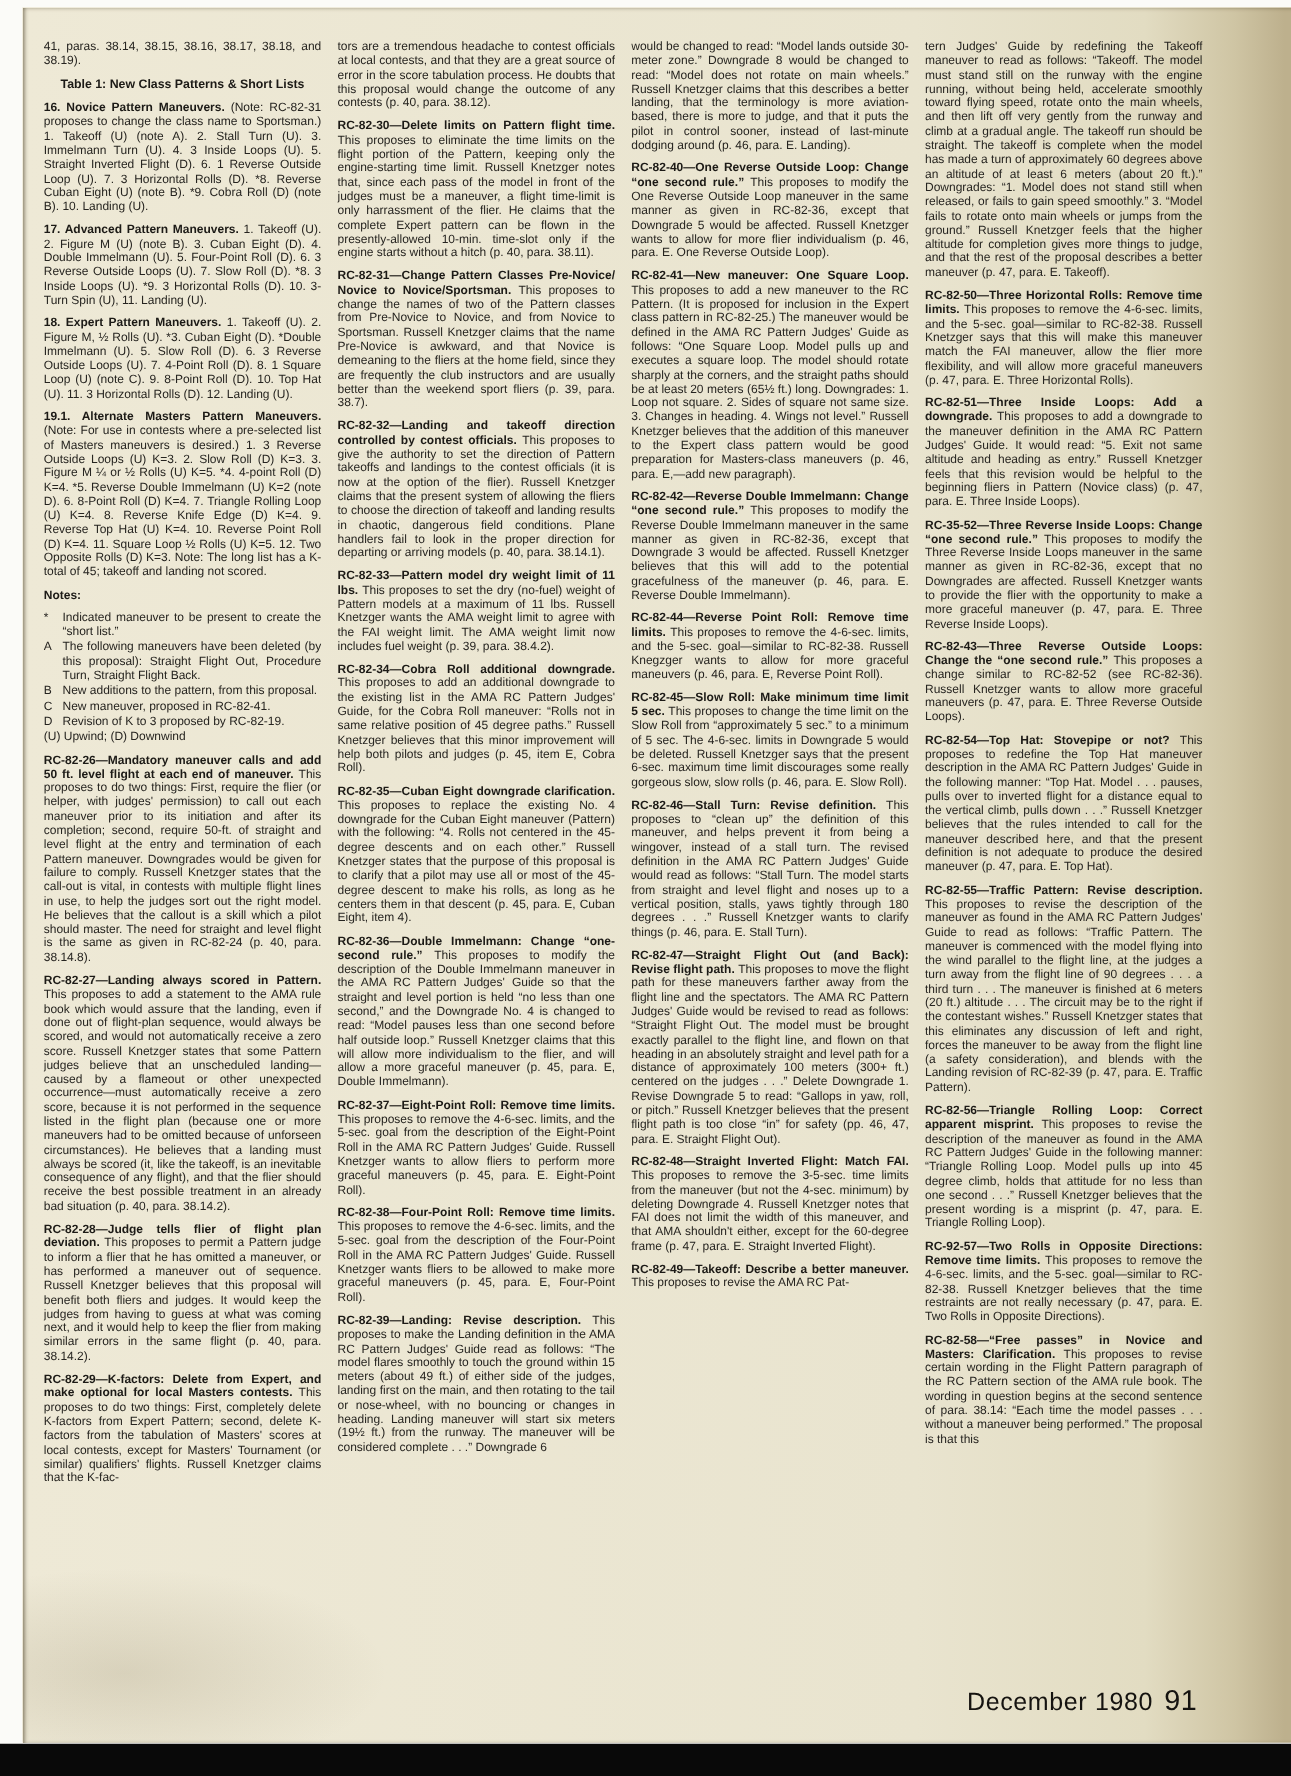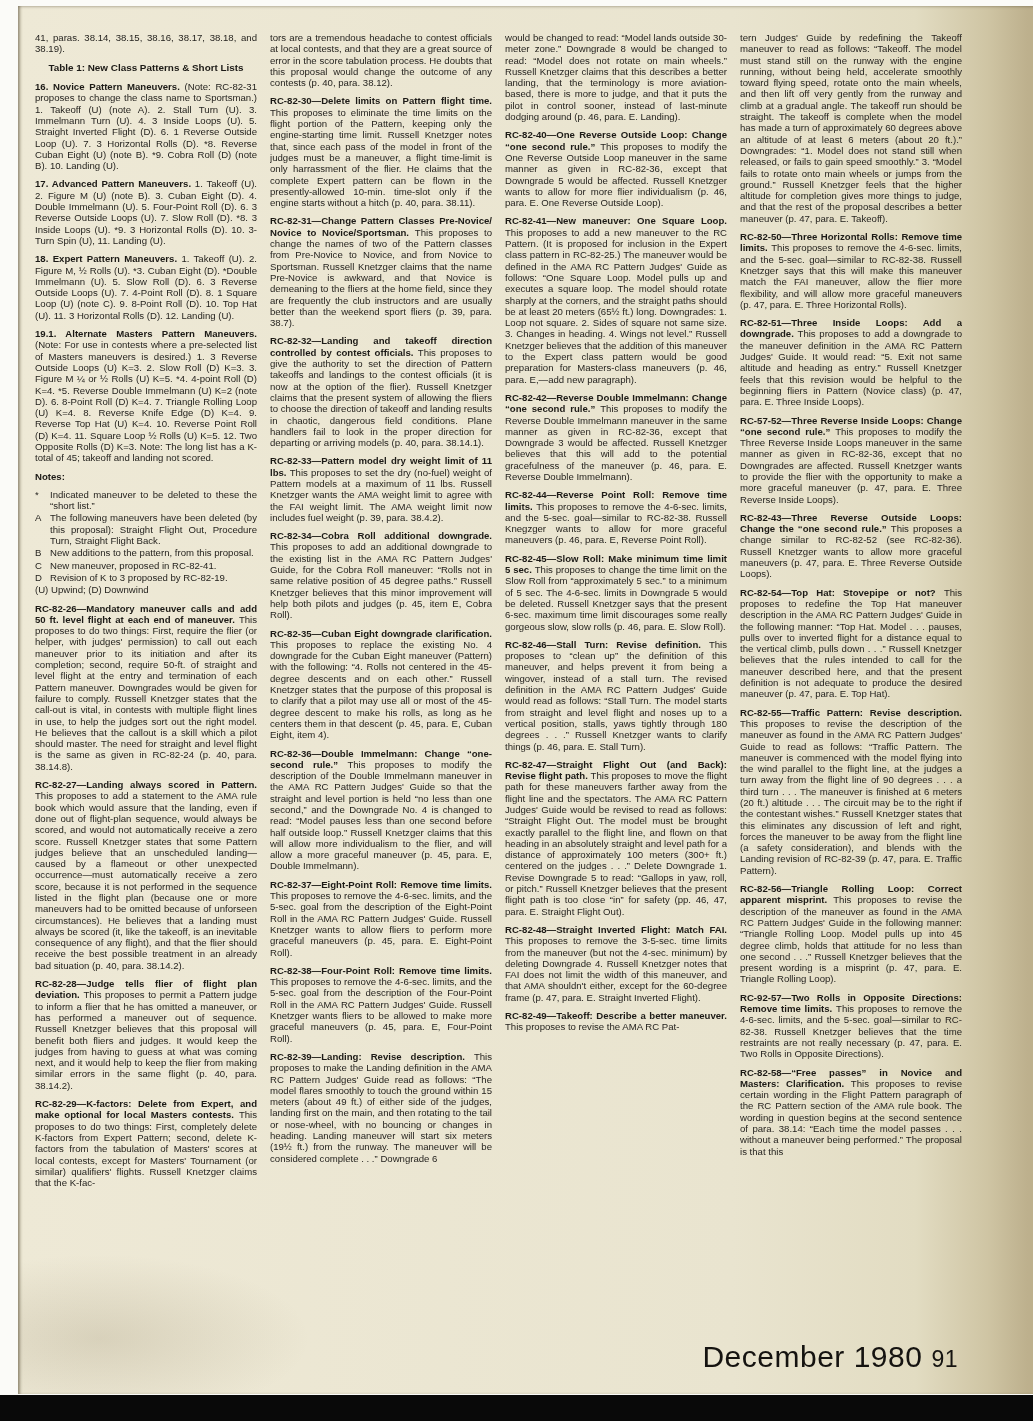--- a/index.html
+++ b/index.html
@@ -31,42 +31,42 @@
   .col h3{
     margin:1px 4px 8px;font-size:9.9px;line-height:11.5px;text-align:center;color:#1c1a16;
   }
   .col p.note{display:flex;margin-bottom:1px;}
   .col p.note .note-label{flex:0 0 15px;}
   .col p.note .note-text{flex:1;}
   .footer{
     position:absolute;right:80px;bottom:20px;
     color:#151310;letter-spacing:.5px;white-space:nowrap;
   }
-  .footer .date{font-size:30px;font-weight:400;}
+  .footer .date{font-size:20px;font-weight:400;}
   .footer .pagenum{font-size:23px;font-weight:400;margin-left:9px;}
   .scan-bar{
     position:absolute;left:0;bottom:0;width:1033px;height:26px;background:#090909;
   }
 </style>
 </head>
 <body>
 
 <div class="paper">
   <div class="cols">
     <div class="col">
         <p>41, paras. 38.14, 38.15, 38.16, 38.17, 38.18, and 38.19).</p>
         <h3>Table 1: New Class Patterns &amp; Short Lists</h3>
         <p><b>16. Novice Pattern Maneuvers. </b>(Note: RC-82-31 proposes to change the class name to Sportsman.) 1. Takeoff (U) (note A). 2. Stall Turn (U). 3. Immelmann Turn (U). 4. 3 Inside Loops (U). 5. Straight Inverted Flight (D). 6. 1 Reverse Outside Loop (U). 7. 3 Horizontal Rolls (D). *8. Reverse Cuban Eight (U) (note B). *9. Cobra Roll (D) (note B). 10. Landing (U).</p>
         <p><b>17. Advanced Pattern Maneuvers. </b>1. Takeoff (U). 2. Figure M (U) (note B). 3. Cuban Eight (D). 4. Double Immelmann (U). 5. Four-Point Roll (D). 6. 3 Reverse Outside Loops (U). 7. Slow Roll (D). *8. 3 Inside Loops (U). *9. 3 Horizontal Rolls (D). 10. 3-Turn Spin (U), 11. Landing (U).</p>
         <p><b>18. Expert Pattern Maneuvers. </b>1. Takeoff (U). 2. Figure M, ½ Rolls (U). *3. Cuban Eight (D). *Double Immelmann (U). 5. Slow Roll (D). 6. 3 Reverse Outside Loops (U). 7. 4-Point Roll (D). 8. 1 Square Loop (U) (note C). 9. 8-Point Roll (D). 10. Top Hat (U). 11. 3 Horizontal Rolls (D). 12. Landing (U).</p>
         <p><b>19.1. Alternate Masters Pattern Maneuvers. </b>(Note: For use in contests where a pre-selected list of Masters maneuvers is desired.) 1. 3 Reverse Outside Loops (U) K=3. 2. Slow Roll (D) K=3. 3. Figure M ¼ or ½ Rolls (U) K=5. *4. 4-point Roll (D) K=4. *5. Reverse Double Immelmann (U) K=2 (note D). 6. 8-Point Roll (D) K=4. 7. Triangle Rolling Loop (U) K=4. 8. Reverse Knife Edge (D) K=4. 9. Reverse Top Hat (U) K=4. 10. Reverse Point Roll (D) K=4. 11. Square Loop ½ Rolls (U) K=5. 12. Two Opposite Rolls (D) K=3. Note: The long list has a K-total of 45; takeoff and landing not scored.</p>
         <p><b>Notes: </b></p>
         <p class="note">
           <span class="note-label">*</span>
-          <span class="note-text">Indicated maneuver to be deleted to these the “short list.”</span>
+          <span class="note-text">Indicated maneuver to be present to create the “short list.”</span>
         </p>
         <p class="note">
           <span class="note-label">A</span>
           <span class="note-text">The following maneuvers have been deleted (by this proposal): Straight Flight Out, Procedure Turn, Straight Flight Back.</span>
         </p>
         <p class="note">
           <span class="note-label">B</span>
           <span class="note-text">New additions to the pattern, from this proposal.</span>
         </p>
         <p class="note">
@@ -105,21 +105,21 @@
         <p><b>RC-82-45—Slow Roll: Make minimum time limit 5 sec. </b>This proposes to change the time limit on the Slow Roll from “approximately 5 sec.” to a minimum of 5 sec. The 4-6-sec. limits in Downgrade 5 would be deleted. Russell Knetzger says that the present 6-sec. maximum time limit discourages some really gorgeous slow, slow rolls (p. 46, para. E. Slow Roll).</p>
         <p><b>RC-82-46—Stall Turn: Revise definition. </b>This proposes to “clean up” the definition of this maneuver, and helps prevent it from being a wingover, instead of a stall turn. The revised definition in the AMA RC Pattern Judges' Guide would read as follows: “Stall Turn. The model starts from straight and level flight and noses up to a vertical position, stalls, yaws tightly through 180 degrees . . .” Russell Knetzger wants to clarify things (p. 46, para. E. Stall Turn).</p>
         <p><b>RC-82-47—Straight Flight Out (and Back): Revise flight path. </b>This proposes to move the flight path for these maneuvers farther away from the flight line and the spectators. The AMA RC Pattern Judges' Guide would be revised to read as follows: “Straight Flight Out. The model must be brought exactly parallel to the flight line, and flown on that heading in an absolutely straight and level path for a distance of approximately 100 meters (300+ ft.) centered on the judges . . .” Delete Downgrade 1. Revise Downgrade 5 to read: “Gallops in yaw, roll, or pitch.” Russell Knetzger believes that the present flight path is too close “in” for safety (pp. 46, 47, para. E. Straight Flight Out).</p>
         <p><b>RC-82-48—Straight Inverted Flight: Match FAI. </b>This proposes to remove the 3-5-sec. time limits from the maneuver (but not the 4-sec. minimum) by deleting Downgrade 4. Russell Knetzger notes that FAI does not limit the width of this maneuver, and that AMA shouldn't either, except for the 60-degree frame (p. 47, para. E. Straight Inverted Flight).</p>
         <p><b>RC-82-49—Takeoff: Describe a better maneuver. </b>This proposes to revise the AMA RC Pat-</p>
       </div>
     <div class="col">
         <p>tern Judges' Guide by redefining the Takeoff maneuver to read as follows: “Takeoff. The model must stand still on the runway with the engine running, without being held, accelerate smoothly toward flying speed, rotate onto the main wheels, and then lift off very gently from the runway and climb at a gradual angle. The takeoff run should be straight. The takeoff is complete when the model has made a turn of approximately 60 degrees above an altitude of at least 6 meters (about 20 ft.).” Downgrades: “1. Model does not stand still when released, or fails to gain speed smoothly.” 3. “Model fails to rotate onto main wheels or jumps from the ground.” Russell Knetzger feels that the higher altitude for completion gives more things to judge, and that the rest of the proposal describes a better maneuver (p. 47, para. E. Takeoff).</p>
         <p><b>RC-82-50—Three Horizontal Rolls: Remove time limits. </b>This proposes to remove the 4-6-sec. limits, and the 5-sec. goal—similar to RC-82-38. Russell Knetzger says that this will make this maneuver match the FAI maneuver, allow the flier more flexibility, and will allow more graceful maneuvers (p. 47, para. E. Three Horizontal Rolls).</p>
         <p><b>RC-82-51—Three Inside Loops: Add a downgrade. </b>This proposes to add a downgrade to the maneuver definition in the AMA RC Pattern Judges' Guide. It would read: “5. Exit not same altitude and heading as entry.” Russell Knetzger feels that this revision would be helpful to the beginning fliers in Pattern (Novice class) (p. 47, para. E. Three Inside Loops).</p>
-        <p><b>RC-57-52—Three Reverse Inside Loops: Change “one second rule.” </b>This proposes to modify the Three Reverse Inside Loops maneuver in the same manner as given in RC-82-36, except that no Downgrades are affected. Russell Knetzger wants to provide the flier with the opportunity to make a more graceful maneuver (p. 47, para. E. Three Reverse Inside Loops).</p>
+        <p><b>RC-35-52—Three Reverse Inside Loops: Change “one second rule.” </b>This proposes to modify the Three Reverse Inside Loops maneuver in the same manner as given in RC-82-36, except that no Downgrades are affected. Russell Knetzger wants to provide the flier with the opportunity to make a more graceful maneuver (p. 47, para. E. Three Reverse Inside Loops).</p>
         <p><b>RC-82-43—Three Reverse Outside Loops: Change the “one second rule.” </b>This proposes a change similar to RC-82-52 (see RC-82-36). Russell Knetzger wants to allow more graceful maneuvers (p. 47, para. E. Three Reverse Outside Loops).</p>
         <p><b>RC-82-54—Top Hat: Stovepipe or not? </b>This proposes to redefine the Top Hat maneuver description in the AMA RC Pattern Judges' Guide in the following manner: “Top Hat. Model . . . pauses, pulls over to inverted flight for a distance equal to the vertical climb, pulls down . . .” Russell Knetzger believes that the rules intended to call for the maneuver described here, and that the present definition is not adequate to produce the desired maneuver (p. 47, para. E. Top Hat).</p>
         <p><b>RC-82-55—Traffic Pattern: Revise description. </b>This proposes to revise the description of the maneuver as found in the AMA RC Pattern Judges' Guide to read as follows: “Traffic Pattern. The maneuver is commenced with the model flying into the wind parallel to the flight line, at the judges a turn away from the flight line of 90 degrees . . . a third turn . . . The maneuver is finished at 6 meters (20 ft.) altitude . . . The circuit may be to the right if the contestant wishes.” Russell Knetzger states that this eliminates any discussion of left and right, forces the maneuver to be away from the flight line (a safety consideration), and blends with the Landing revision of RC-82-39 (p. 47, para. E. Traffic Pattern).</p>
         <p><b>RC-82-56—Triangle Rolling Loop: Correct apparent misprint. </b>This proposes to revise the description of the maneuver as found in the AMA RC Pattern Judges' Guide in the following manner: “Triangle Rolling Loop. Model pulls up into 45 degree climb, holds that attitude for no less than one second . . .” Russell Knetzger believes that the present wording is a misprint (p. 47, para. E. Triangle Rolling Loop).</p>
         <p><b>RC-92-57—Two Rolls in Opposite Directions: Remove time limits. </b>This proposes to remove the 4-6-sec. limits, and the 5-sec. goal—similar to RC-82-38. Russell Knetzger believes that the time restraints are not really necessary (p. 47, para. E. Two Rolls in Opposite Directions).</p>
         <p><b>RC-82-58—“Free passes” in Novice and Masters: Clarification. </b>This proposes to revise certain wording in the Flight Pattern paragraph of the RC Pattern section of the AMA rule book. The wording in question begins at the second sentence of para. 38.14: “Each time the model passes . . . without a maneuver being performed.” The proposal is that this</p>
       </div>
   </div>
   <div class="footer">
     <span class="date">December 1980</span><span class="pagenum">91</span>

